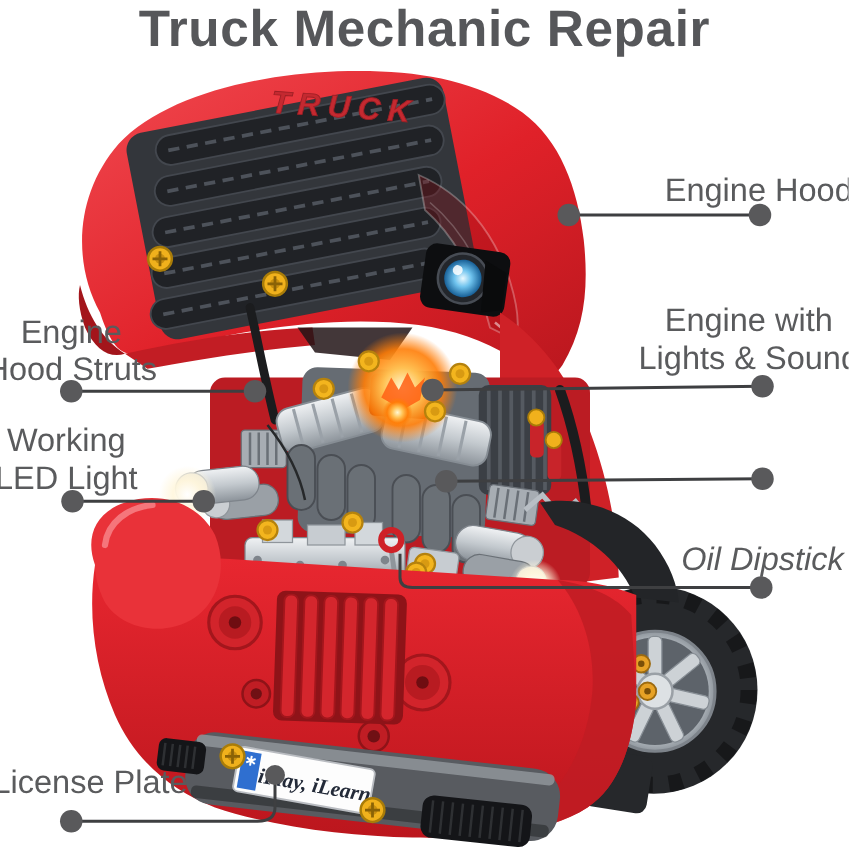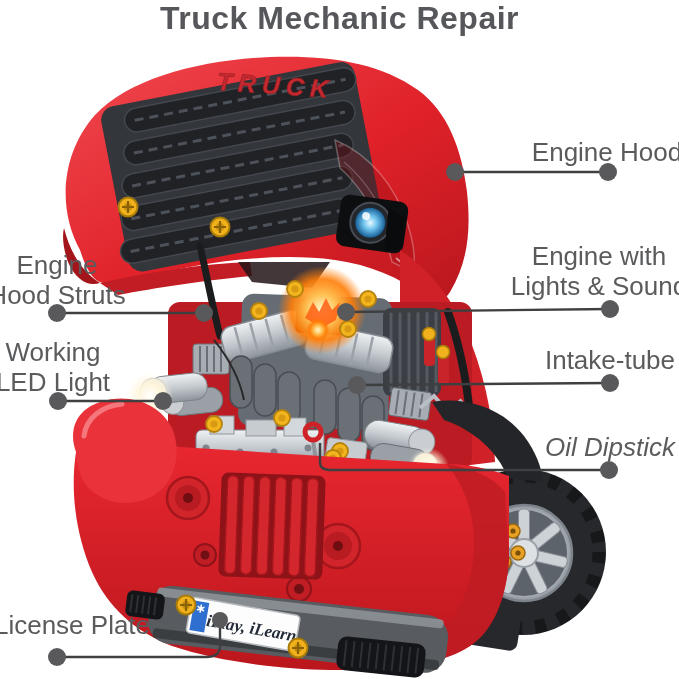--- a/index.html
+++ b/index.html
@@ -1,20 +1,20 @@
 <!DOCTYPE html>
 <html><head>
 <meta charset="utf-8">
 <style>
   html,body{margin:0;padding:0;background:#fff;}
   .stage{position:relative;width:679px;height:679px;background:#ffffff;overflow:hidden;
          font-family:"Liberation Sans", sans-serif;}
   .stage svg{position:absolute;left:0;top:0;}
   .title{position:absolute;top:0;left:0;width:100%;text-align:center;
-         font-size:32px;font-weight:700;color:#56575a;letter-spacing:.5px;}
+         font-size:41px;font-weight:700;color:#56575a;letter-spacing:.5px;}
   .callout-label{position:absolute;color:#5a5b5d;font-size:26px;line-height:1.15;
          white-space:nowrap;text-align:center;transform:translateX(-50%);}
 </style>
 </head>
 <body>
 
 <div class="stage">
 
   <svg width="679" height="679" viewBox="0 0 679 679">
     <defs>
@@ -363,23 +363,20 @@
 
   <div class="callout-label" style="left:607px;top:138px;">
     <span>Engine Hood</span>
   </div>
 
   <div class="callout-label" style="left:599px;top:242px;">
     <div>Engine with</div>
     <div>Lights &amp; Sound</div>
   </div>
 
-  <div class="callout-label" style="left:610px;top:346px;">
-    <span>Intake-tube</span>
-  </div>
 
   <div class="callout-label" style="left:610px;top:433px;font-style:italic;">
     <span>Oil Dipstick</span>
   </div>
 
   <div class="callout-label" style="left:57px;top:251px;">
     <div>Engine</div>
     <div>Hood Struts</div>
   </div>
 

